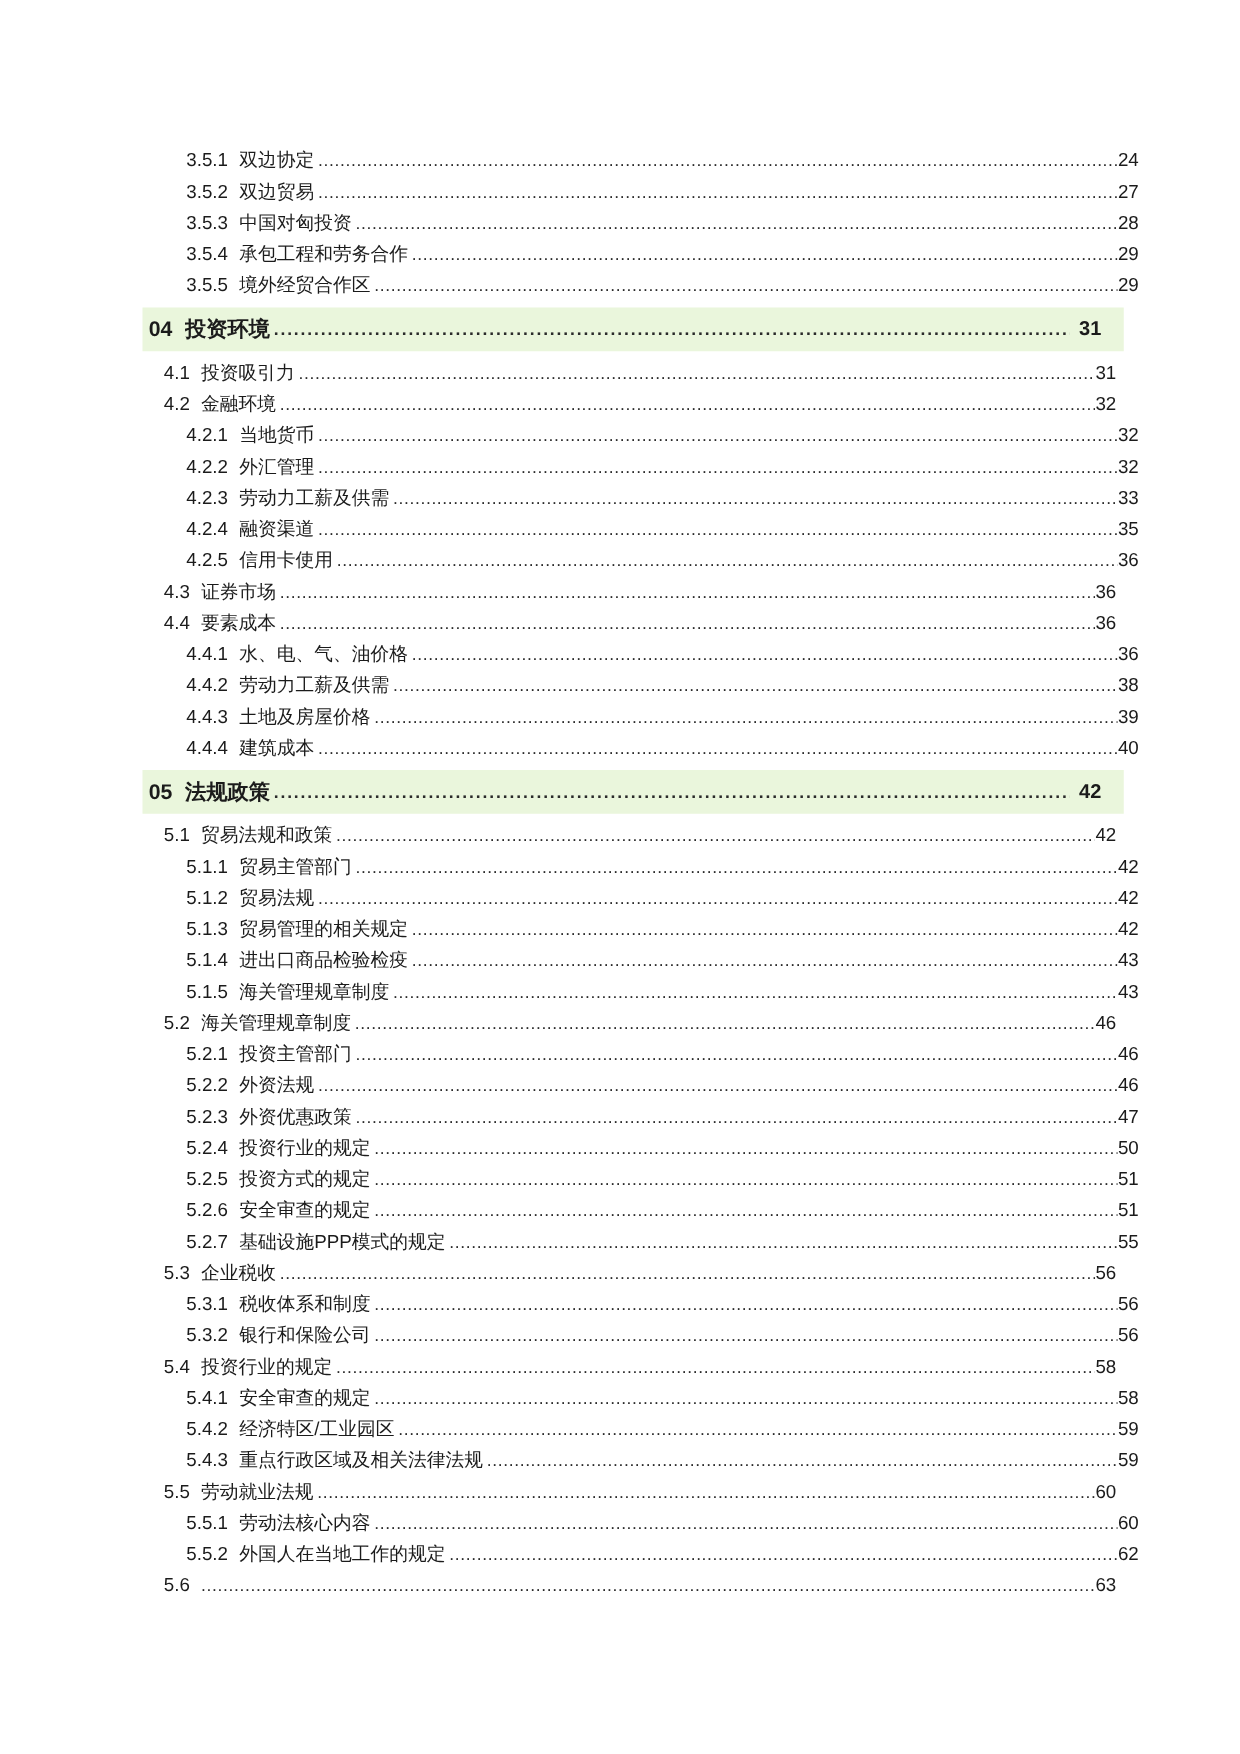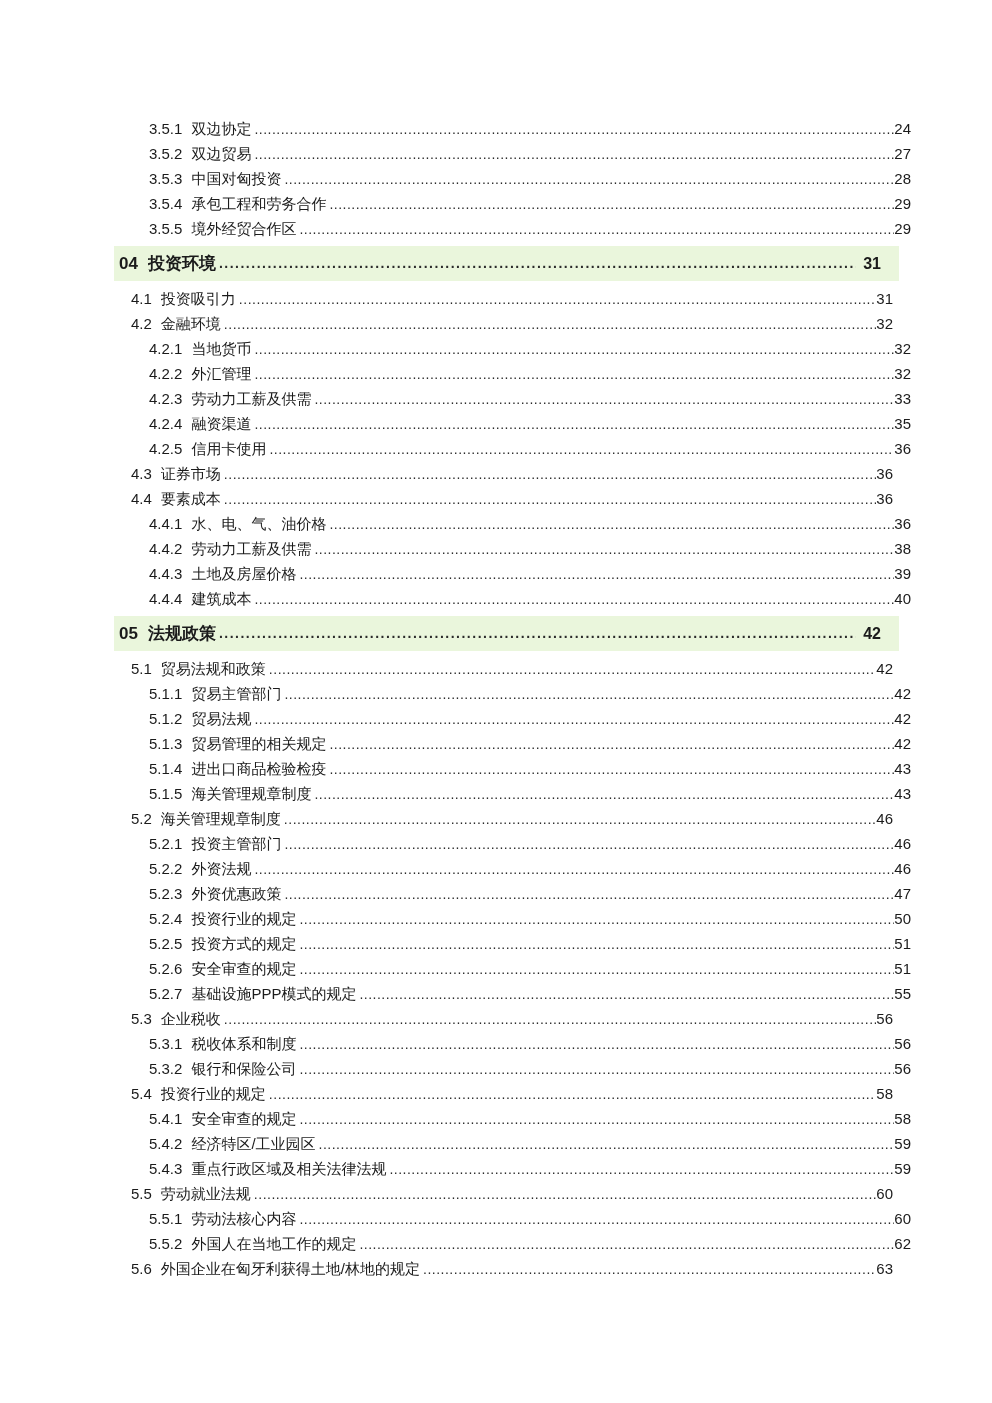--- a/index.html
+++ b/index.html
@@ -342,18 +342,17 @@
     <span class="pagenum">60</span>
   </div>
       <div class="row row--sub">
     <span class="num">5.5.2</span>
     <span class="title">外国人在当地工作的规定</span>
     <span class="leader" aria-hidden="true">................................................................................................................................................................................................................................................................................................................................................................................................................</span>
     <span class="pagenum">62</span>
   </div>
       <div class="row row--section">
     <span class="num">5.6</span>
-    <span class="title">外国企业在匈牙利获得土地/林地的规定</span>
     <span class="leader" aria-hidden="true">................................................................................................................................................................................................................................................................................................................................................................................................................</span>
     <span class="pagenum">63</span>
   </div>
     </section>
 </main>
 
 </body></html>

